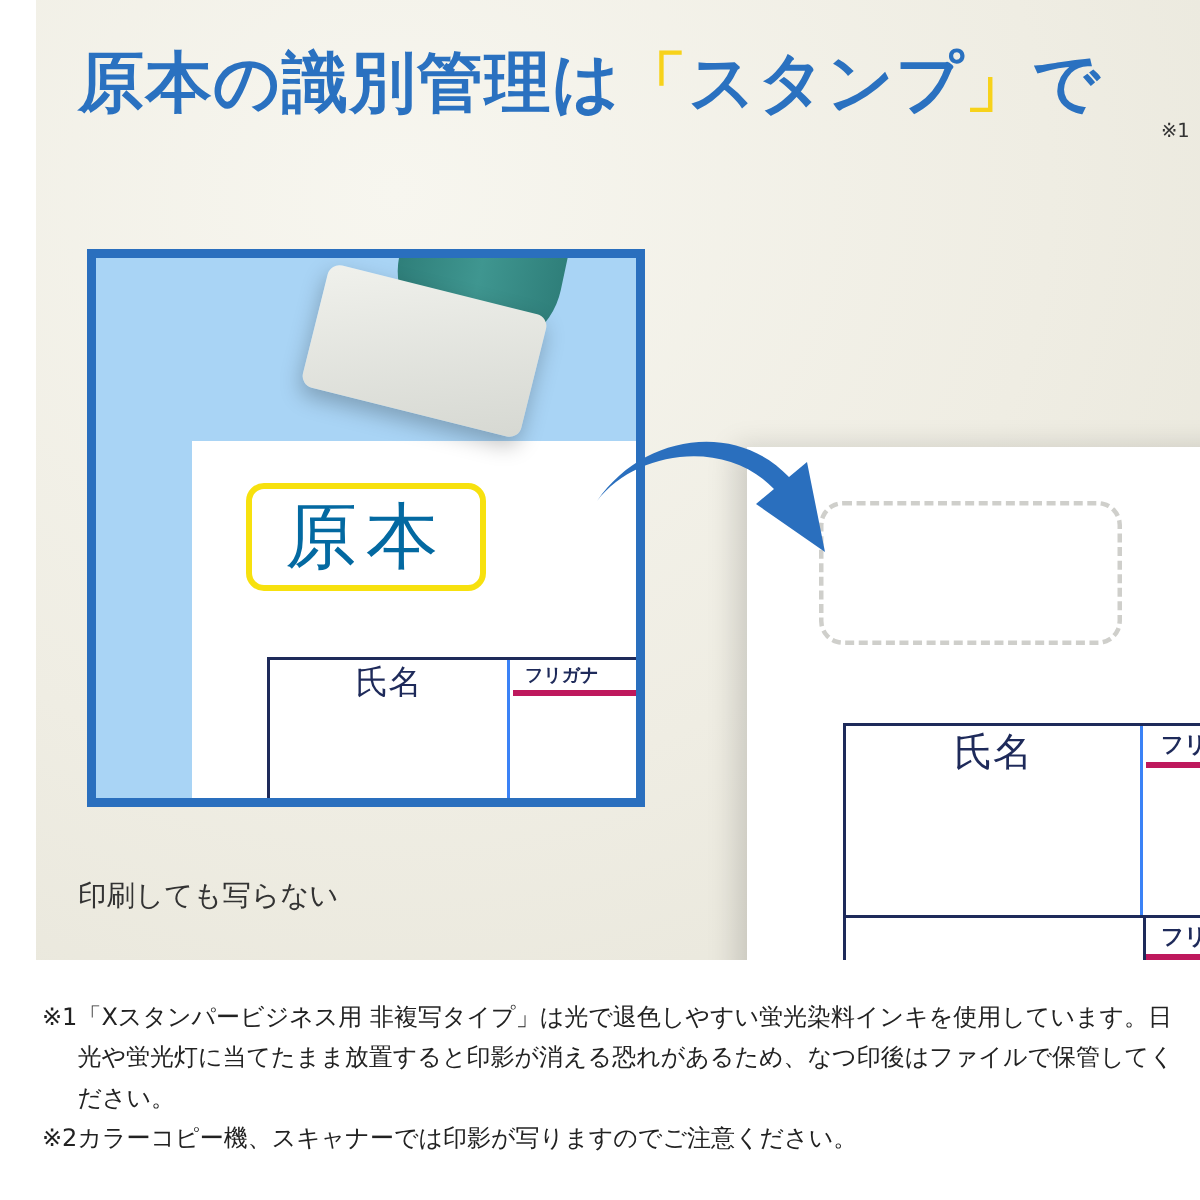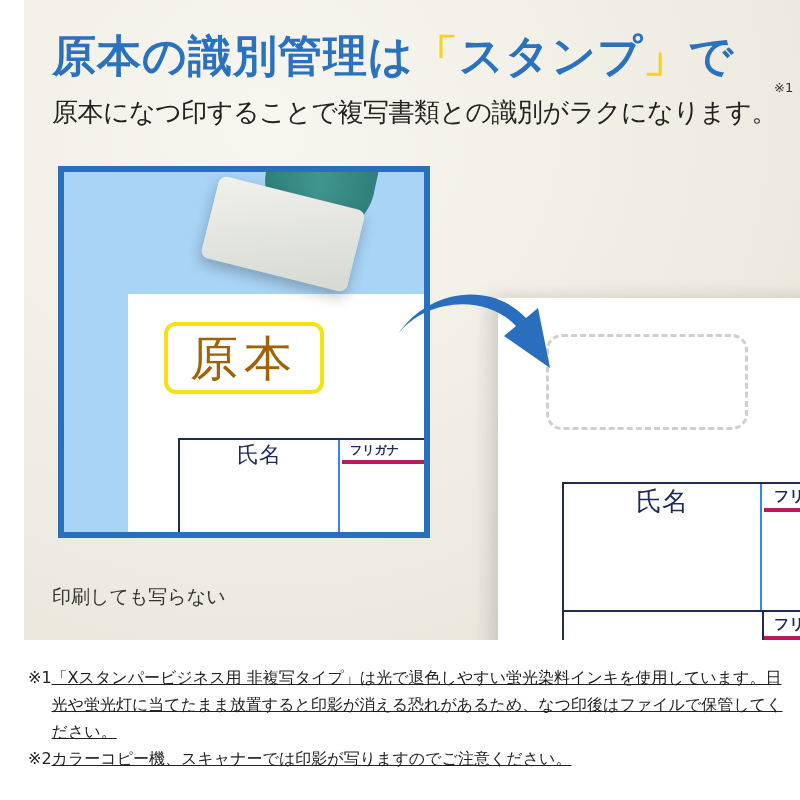--- a/index.html
+++ b/index.html
@@ -34,21 +34,21 @@
       position: absolute; left: 34px; top: 166px; width: 372px; height: 372px;
       border: 6px solid #2a6fbe; background: #a9d4f5; overflow: hidden;
     }
     .paper-left {
       position: absolute; left: 64px; top: 122px; width: 320px; height: 260px;
       background: #ffffff;
     }
     .stamp-mark {
       position: absolute; left: 36px; top: 28px; width: 160px; height: 72px;
       border: 4px solid #f7e10e; border-radius: 12px;
-      color: #a16207; font-size: 48px; text-align: center; line-height: 64px;
+      color: #0369a1; font-size: 48px; text-align: center; line-height: 64px;
       letter-spacing: 6px;
     }
     .form-table {
       position: absolute; border: 2px solid #1e2a5a; background: #fff;
     }
     .form-table .name-cell {
       position: absolute; border-right: 2px solid #3b82f6;
       color: #1e2a5a; display: flex; align-items: flex-start; justify-content: center;
     }
     .form-table .furi {
@@ -87,32 +87,31 @@
     .note2 { font-size: 13px; color: #333; vertical-align: super; font-weight: normal; }
     .caption {
       position: absolute; left: 28px; top: 584px; font-size: 19px; color: #333;
     }
     .footnotes {
       position: absolute; left: 28px; top: 664px; width: 760px;
       font-size: 16px; color: #222; line-height: 27px;
     }
     .fn { display: flex; }
     .fn-mark { flex: 0 0 auto; white-space: nowrap; }
-    .fn-text { flex: 1; text-decoration: underline; }
+    .fn-text { flex: 1; }
   </style>
 </head>
 <body>
 
 <div class="hero">
 
   <div class="headline">
     <span>原本の識別管理は</span><span class="bracket">「</span><span>スタンプ</span><span class="bracket">」</span><span>で</span>
   </div>
 
-  <div class="subline">原本になつ印することで複写書類との識別がラクになります。</div>
   <div class="note1">※1</div>
 
   <div class="left-frame">
     <div class="paper-left">
       <div class="stamp-mark">原本</div>
       <div class="form-table" style="left:50px; top:144px; width:300px; height:110px;">
         <div class="name-cell" style="left:0; top:0; width:160px; height:106px; font-size:22px;">
           <span>氏名</span>
         </div>
         <div class="furi" style="left:162px; top:0; width:140px; height:24px; font-size:12px; padding:2px 8px;">

